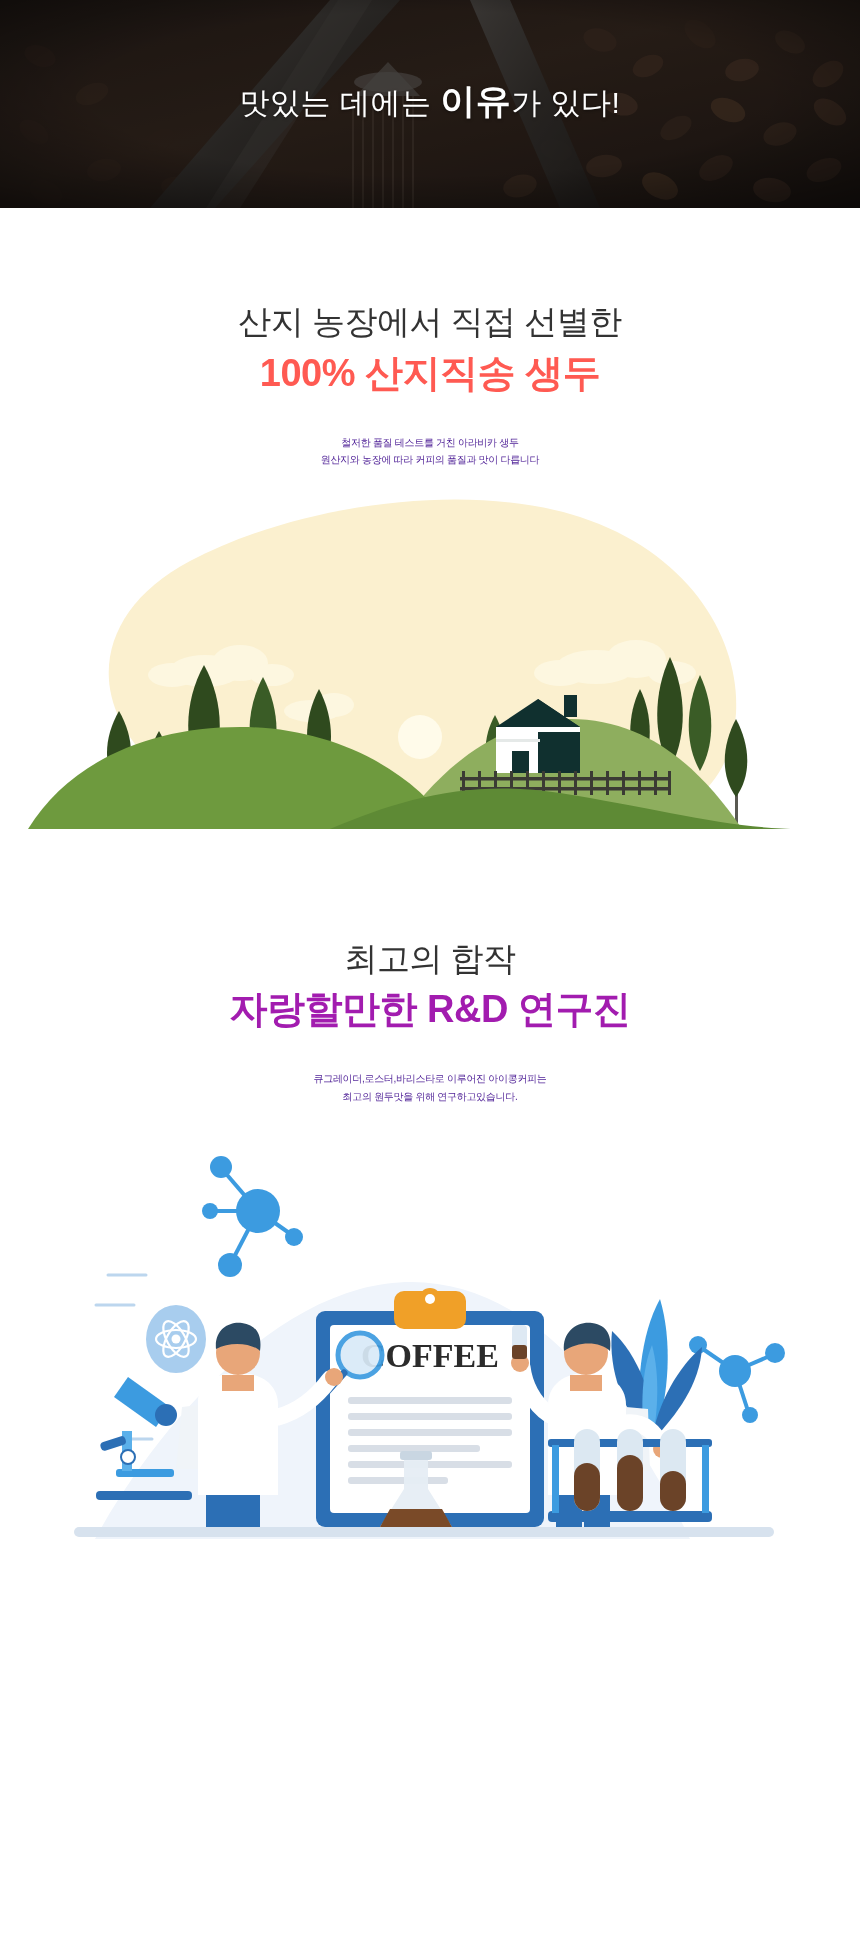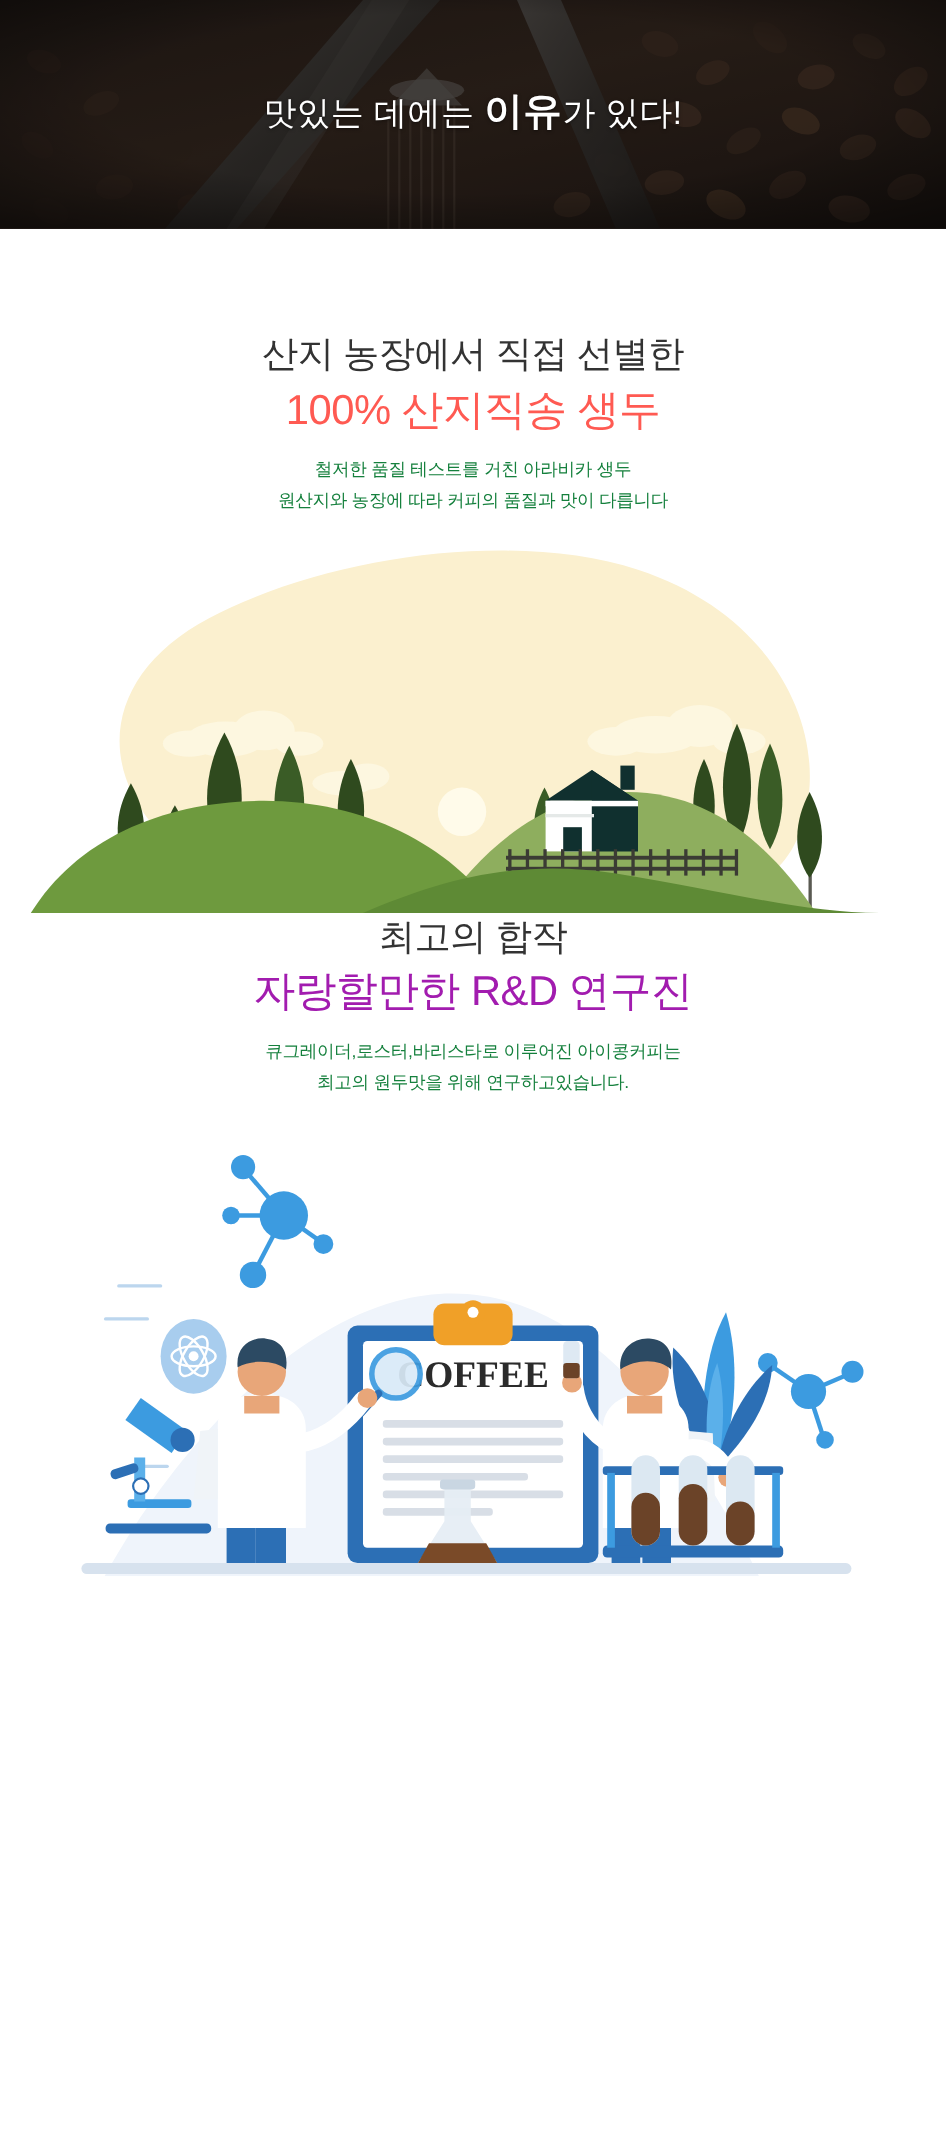--- a/index.html
+++ b/index.html
@@ -25,31 +25,31 @@
     position:absolute; left:0; right:0; top:78px;
     text-align:center; color:#ffffff;
     font-size:30px; letter-spacing:0.5px; white-space:nowrap;
     text-shadow:0 1px 3px rgba(0,0,0,.5);
   }
   .hero-title .accent { font-weight:bold; font-size:35px;margin-top:40px; }
 
   
   .section { width:860px; text-align:center; background:#fff; }
   .sec1-pad { padding-top:92px; }
-  .sec2-pad { }
+  .sec2-pad { padding-top:108px; }
   .headline {
     font-size:33px; color:#333333; line-height:1.32;
     letter-spacing:-0.5px; font-weight:400;
   }
   .headline-accent {
     font-size:38px; line-height:1.32; letter-spacing:-0.5px;
-    font-weight:normal; margin-top:4px;
+    font-weight:bold; margin-top:4px;
   }
   .desc {
-    margin-top:16px; font-size:16px; color:#15803d;
+    margin-top:36px; font-size:10px; color:#4c1d95;
     line-height:1.75; letter-spacing:-0.3px;
   }
 
   
   .illus { width:860px; display:block; }
   .illus-farm { margin-top:30px; height:330px; }
   .illus-lab  { margin-top:34px; height:400px; }
 </style>
 </head>
 <body>

